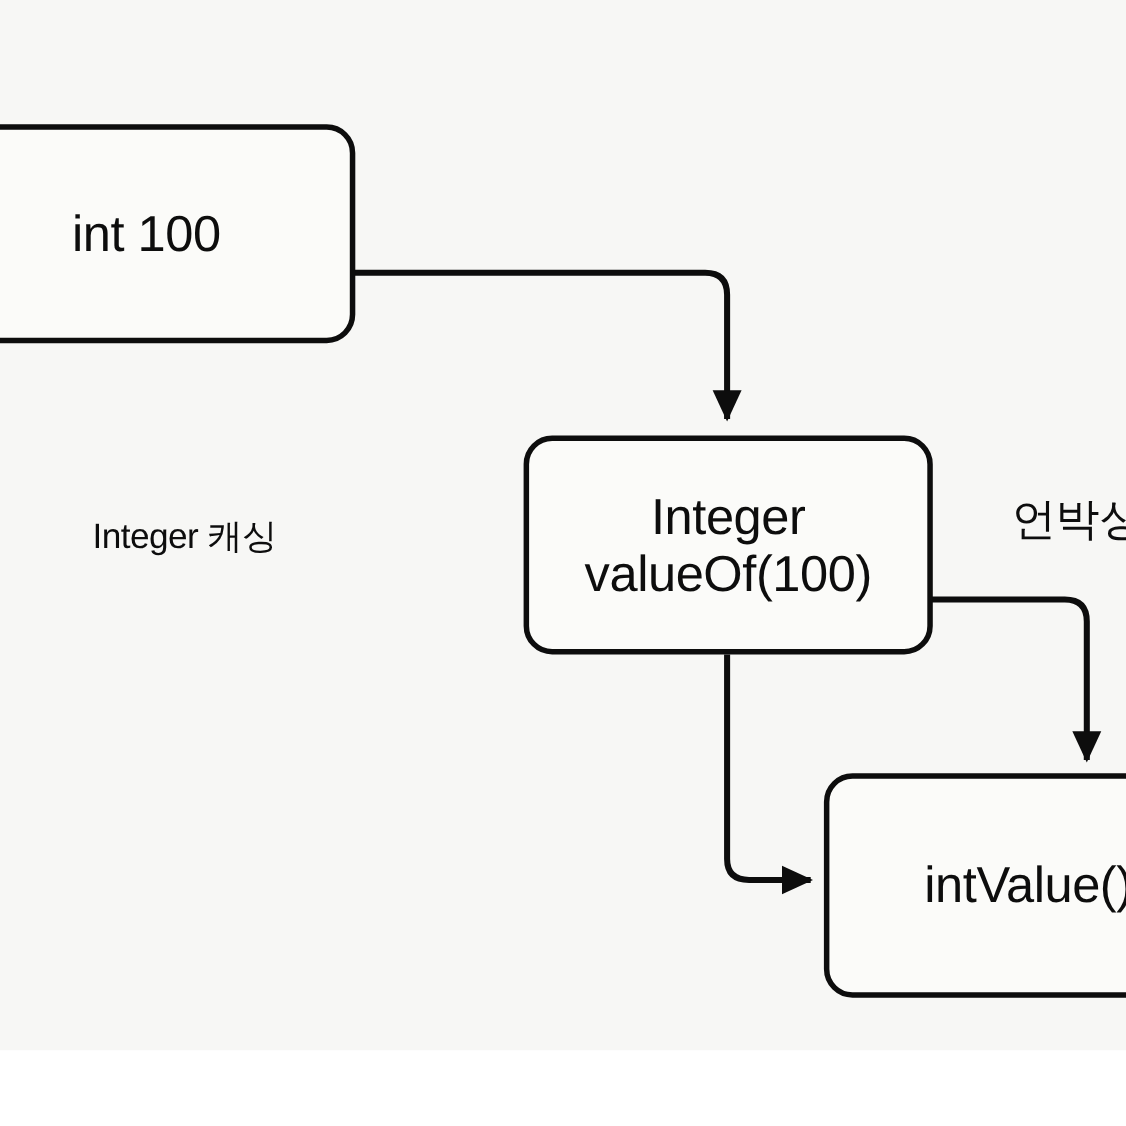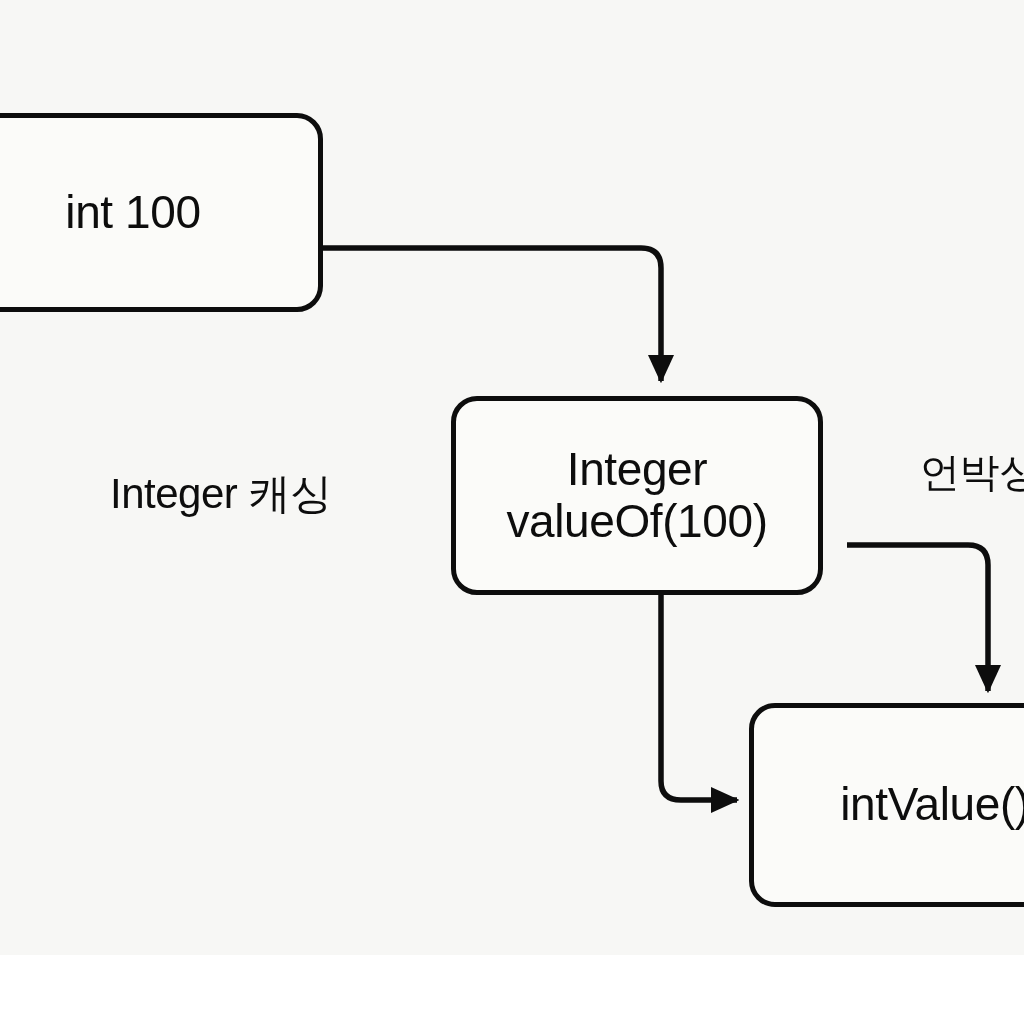--- a/index.html
+++ b/index.html
@@ -41,21 +41,21 @@
     white-space: pre-line;
     z-index: 2;
   }
   .node-int100 {
     left: -57px;
     top: 113px;
     width: 380px;
     height: 199px;
   }
   .node-valueof {
-    left: 451px;
+    left: 476px;
     top: 396px;
     width: 372px;
     height: 199px;
   }
   .node-intvalue {
     left: 749px;
     top: 703px;
     width: 372px;
     height: 204px;
   }
@@ -71,24 +71,24 @@
   .label-autoboxing {
     left: 458px;
     top: 177px;
   }
   .label-unboxing {
     left: 920px;
     top: 450px;
   }
   .label-caching {
     position: absolute;
-    left: 110px;
+    left: 84px;
     top: 466px;
     color: #0d0d0d;
-    font-size: 42px;
+    font-size: 32px;
     letter-spacing: -0.5px;
     white-space: nowrap;
     z-index: 3;
   }
 </style>
 </head>
 <body>
 
 <div id="canvas">
 

